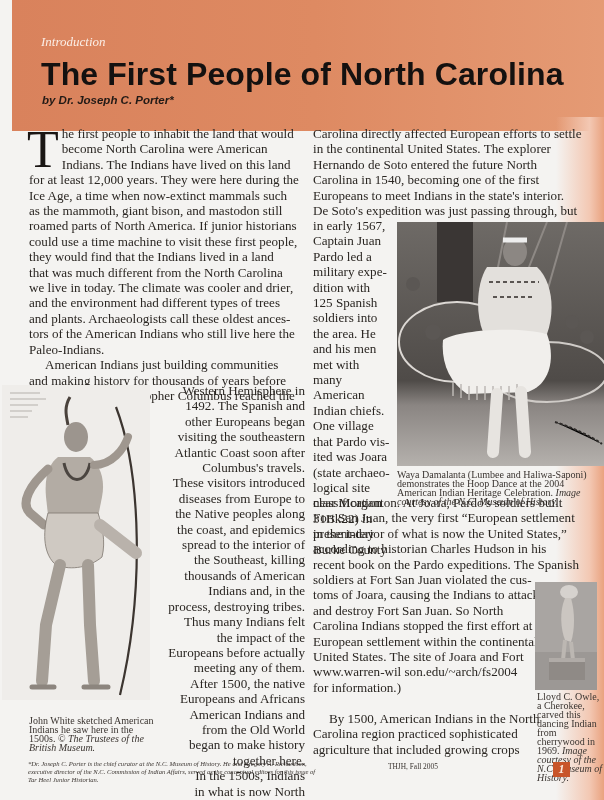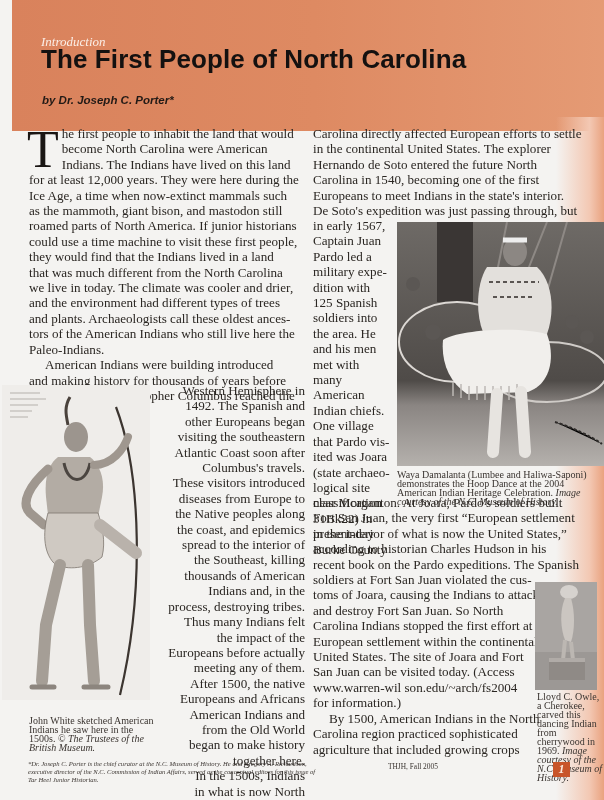--- a/index.html
+++ b/index.html
@@ -14,23 +14,23 @@
     position: absolute; left: 0; top: 0; width: 604px; height: 131px;
     background: linear-gradient(90deg, #d9825c 0%, #de8a62 50%, #e59b75 100%);
     margin-left: 12px;
   }
   .kicker {
     position: absolute; left: 29px; top: 34px;
     font-family: "Liberation Serif", serif; font-style: italic;
     font-size: 13px; color: #fbeee6;
   }
   .title {
-    position: absolute; left: 29px; top: 44px;
+    position: absolute; left: 29px; top: 56px;
     font-family: "Liberation Sans", sans-serif; font-weight: bold;
-    font-size: 26px; color: #141110; letter-spacing: 0.1px;
+    font-size: 32px; color: #141110; letter-spacing: 0.1px;
   }
   .byline {
     position: absolute; left: 30px; top: 94px;
     font-family: "Liberation Sans", sans-serif; font-weight: bold; font-style: italic;
     font-size: 11.5px; color: #221a16;
   }
   .right-edge {
     position: absolute; right: 0; top: 117px; width: 48px; height: 683px;
     background: linear-gradient(90deg, rgba(244,243,241,0) 0%, #f3c8b3 70%, #e9a27f 100%);
   }
@@ -78,21 +78,21 @@
   <div class="byline">by Dr. Joseph C. Porter*</div>
 </div>
 <div class="right-edge"></div>
 
 <div class="text" style="left:29px; top:126px; width:275px;">
   <p>
     <span class="dropcap">T</span>
     <span id="c1p1"><span class="line" style="padding-left: 0px;">he first people to inhabit the land that would</span><span class="line" style="padding-left: 0px;">become North Carolina were American</span><span class="line" style="padding-left: 0px;">Indians. The Indians have lived on this land</span><span class="line">for at least 12,000 years. They were here during the</span><span class="line">Ice Age, a time when now-extinct mammals such</span><span class="line">as the mammoth, giant bison, and mastodon still</span><span class="line">roamed parts of North America. If junior historians</span><span class="line">could use a time machine to visit these first people,</span><span class="line">they would find that the Indians lived in a land</span><span class="line">that was much different from the North Carolina</span><span class="line">we live in today. The climate was cooler and drier,</span><span class="line">and the environment had different types of trees</span><span class="line">and plants. Archaeologists call these oldest ances-</span><span class="line">tors of the American Indians who still live here the</span><span class="line">Paleo-Indians.</span></span>
   </p>
   <p class="" id="c1p2full">
-      <span class="line" style="padding-left: 16px;">American Indians were building introduced</span>
+      <span class="line" style="padding-left: 16px;">American Indians just building communities</span>
       <span class="line">and making history for thousands of years before</span>
       <span class="line">Italian explorer Christopher Columbus reached the</span>
     </p>
 </div>
 
 <div class="figure" style="left:2px; top:385px; width:148px; height:315px;">
   <svg width="148" height="315" viewBox="0 0 148 315">
     <rect width="148" height="315" fill="#efedea"></rect>
     <g fill="none" stroke="#8a837c" stroke-width="0.7" opacity="0.8">
       <path d="M8 8 h30 M8 14 h36 M8 20 h28 M8 26 h22 M8 32 h18"></path>
@@ -233,21 +233,20 @@
     <span class="line">recent book on the Pardo expeditions. The Spanish</span>
   </div>
 
 <div class="text" id="c2medium" style="left:313px; top:572px; width:225px;">
     <span class="line">soldiers at Fort San Juan violated the cus-</span>
     <span class="line">toms of Joara, causing the Indians to attack</span>
     <span class="line">and destroy Fort San Juan. So North</span>
     <span class="line">Carolina Indians stopped the first effort at</span>
     <span class="line">European settlement within the continental</span>
     <span class="line">United States. The site of Joara and Fort</span>
-    <span class="line">San Juan can be visited today. (Access</span>
     <span class="line">www.warren-wil son.edu/~arch/fs2004</span>
     <span class="line">for information.)</span>
   </div>
 
 <div class="figure" style="left:535px; top:582px; width:62px; height:108px;">
   <svg width="62" height="108" viewBox="0 0 62 108">
     <rect width="62" height="108" fill="#9c9895"></rect>
     <rect x="0" y="0" width="62" height="70" fill="#a9a5a2"></rect>
     <ellipse cx="34" cy="10" rx="9" ry="7" fill="#d6d2ce"></ellipse>
     <path d="M30 16 C24 30 26 48 30 58 L36 60 C40 48 40 30 36 16 Z" fill="#cbc6c1"></path>

